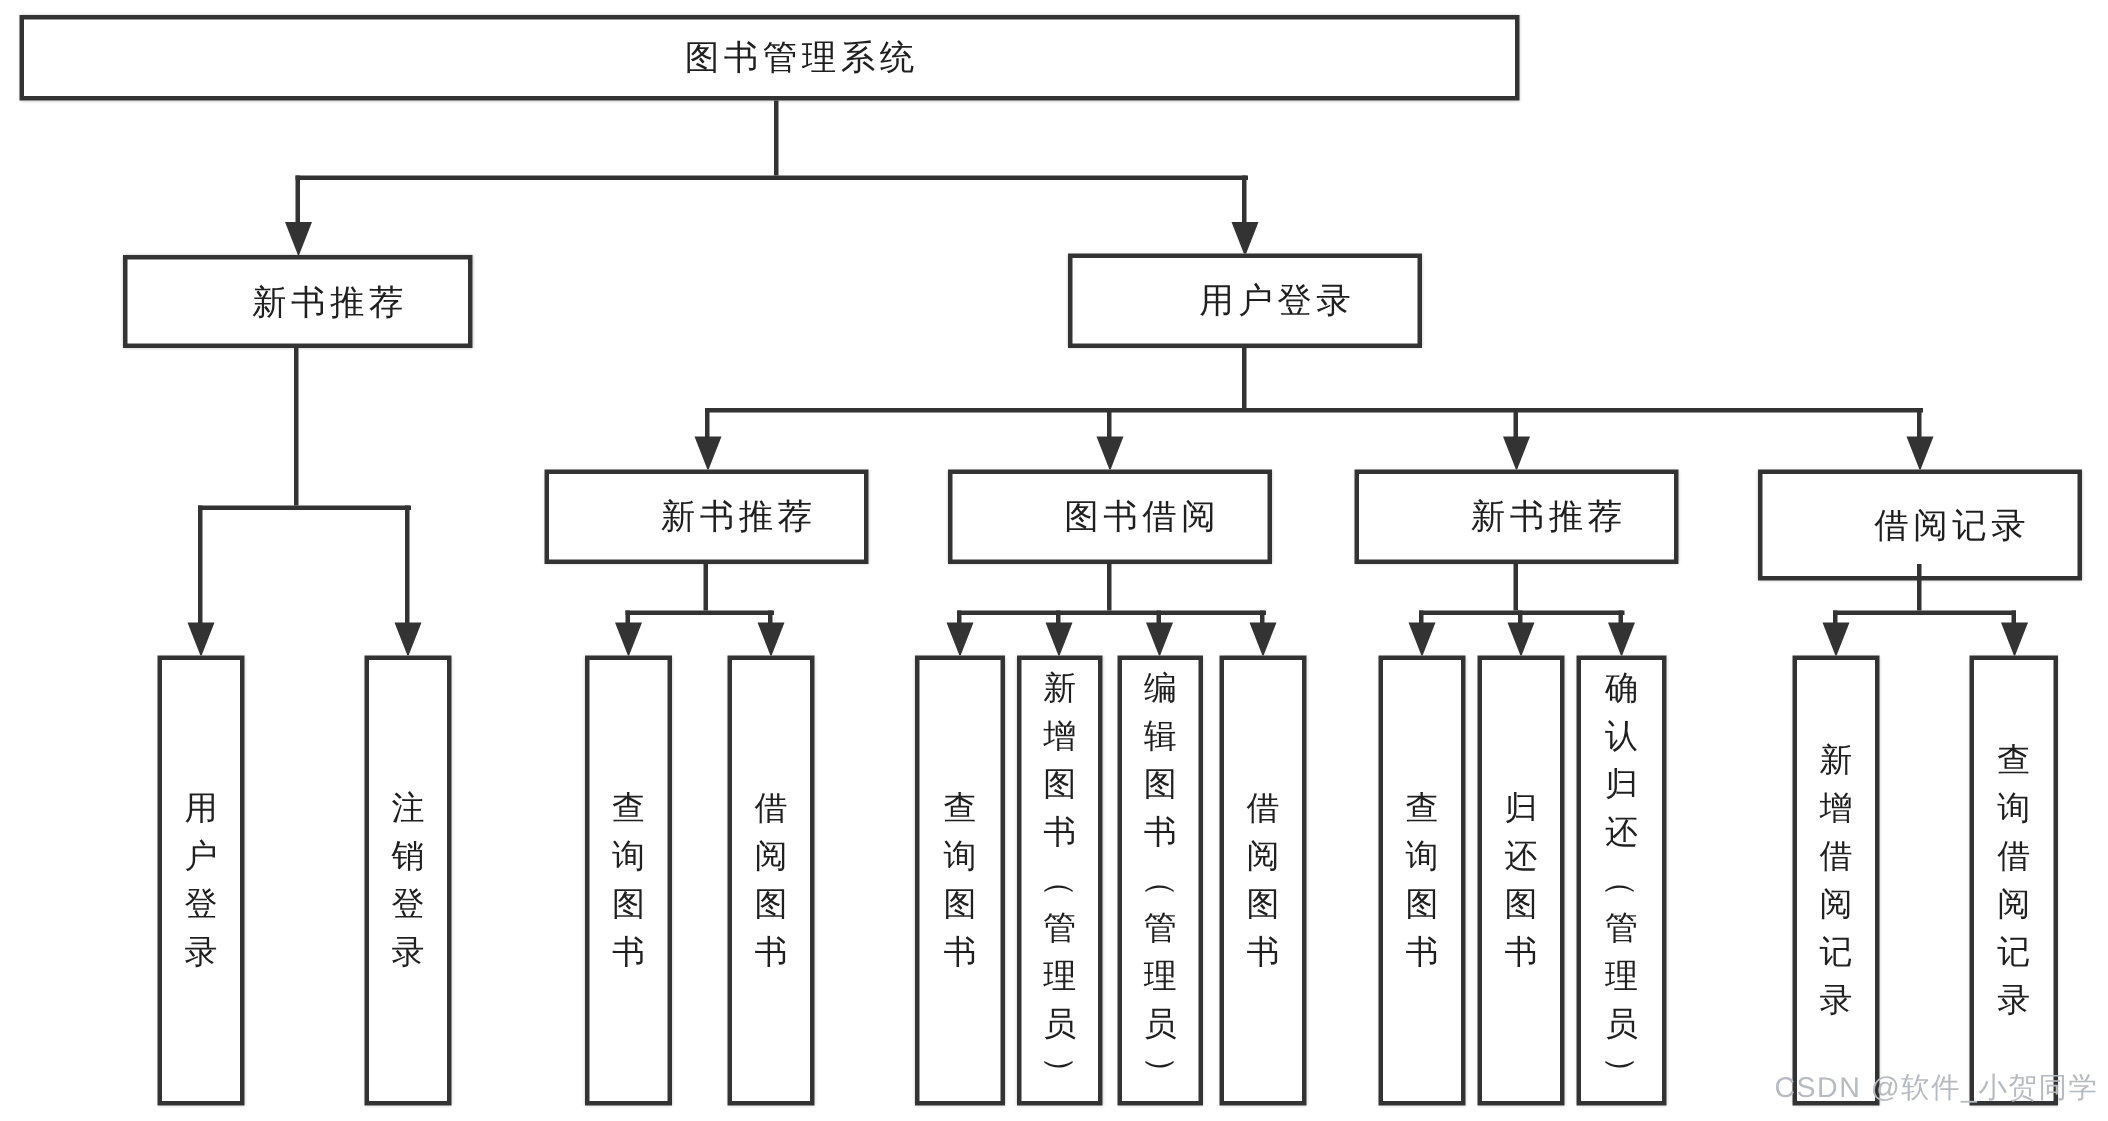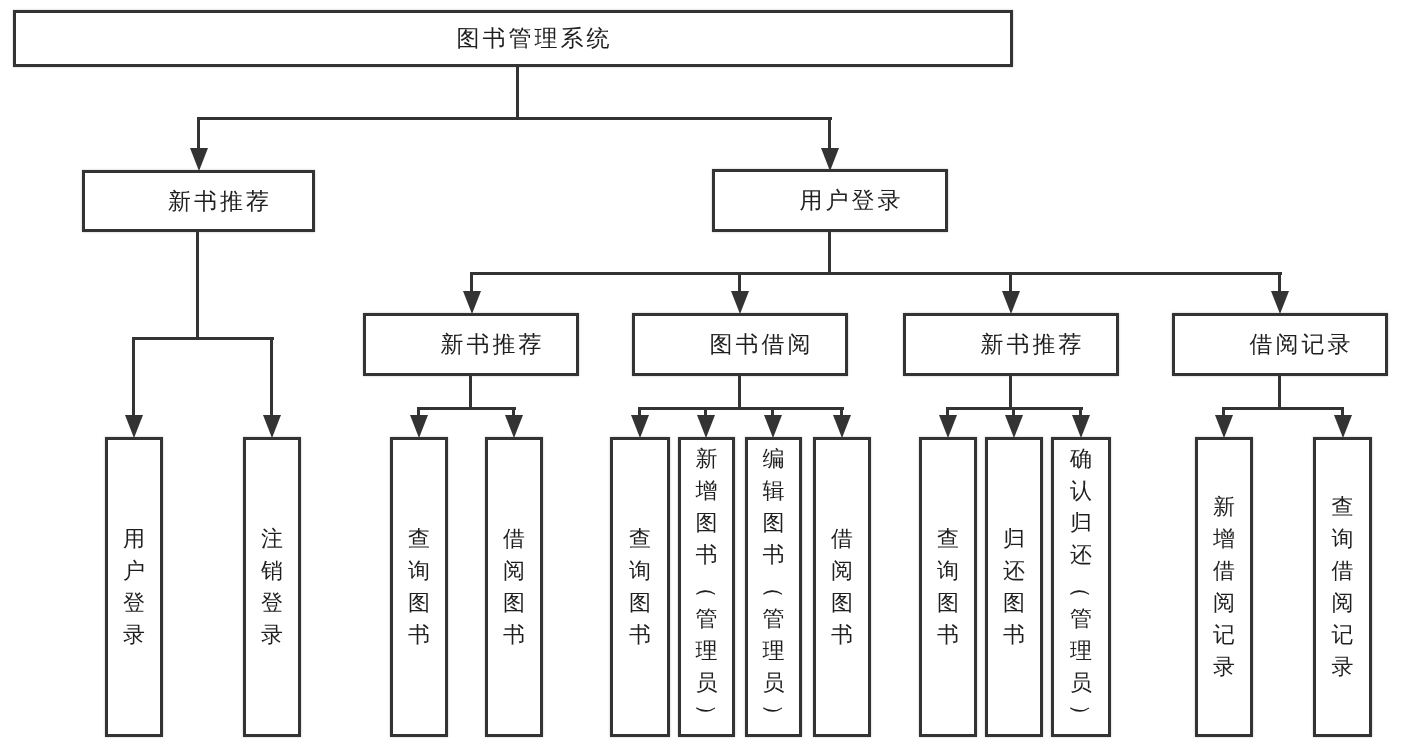--- a/index.html
+++ b/index.html
@@ -96,21 +96,21 @@
   <div class="vl" style="left:738px;top:272px;height:21px"></div>
   <div class="ar" style="left:731px;top:291px"></div>
   <div class="vl" style="left:1009px;top:272px;height:21px"></div>
   <div class="ar" style="left:1002px;top:291px"></div>
   <div class="vl" style="left:1278px;top:272px;height:21px"></div>
   <div class="ar" style="left:1271px;top:291px"></div>
 
   <div class="node h" style="left:632px;top:313px;width:216px;height:63px">图书借阅</div>
   <div class="node h" style="left:363px;top:313px;width:216px;height:63px">新书推荐</div>
   <div class="node h" style="left:903px;top:313px;width:216px;height:63px">新书推荐</div>
-  <div class="node h" style="left:1172px;top:313px;width:216px;height:63px">借阅记录</div>
+  <div class="node h" style="left:1172px;top:313px;width:216px;height:74px">借阅记录</div>
 
   <div class="vl" style="left:469px;top:376px;height:31px"></div>
   <div class="hl" style="left:417px;top:407px;width:99px"></div>
   <div class="vl" style="left:417px;top:407px;height:12px"></div>
   <div class="ar" style="left:410px;top:415px"></div>
   <div class="vl" style="left:512px;top:407px;height:12px"></div>
   <div class="ar" style="left:505px;top:415px"></div>
 
   <div class="vl" style="left:738px;top:376px;height:31px"></div>
   <div class="hl" style="left:638px;top:407px;width:206px"></div>
@@ -234,14 +234,15 @@
     </div>
   <div class="node v" style="left:1313px;top:437px;width:59px;height:300px">
       <span class="vchar">查</span>
       <span class="vchar">询</span>
       <span class="vchar">借</span>
       <span class="vchar">阅</span>
       <span class="vchar">记</span>
       <span class="vchar">录</span>
     </div>
 
+  <div class="watermark">CSDN @软件_小贺同学</div>
 
 </div>
 
 </body></html>

